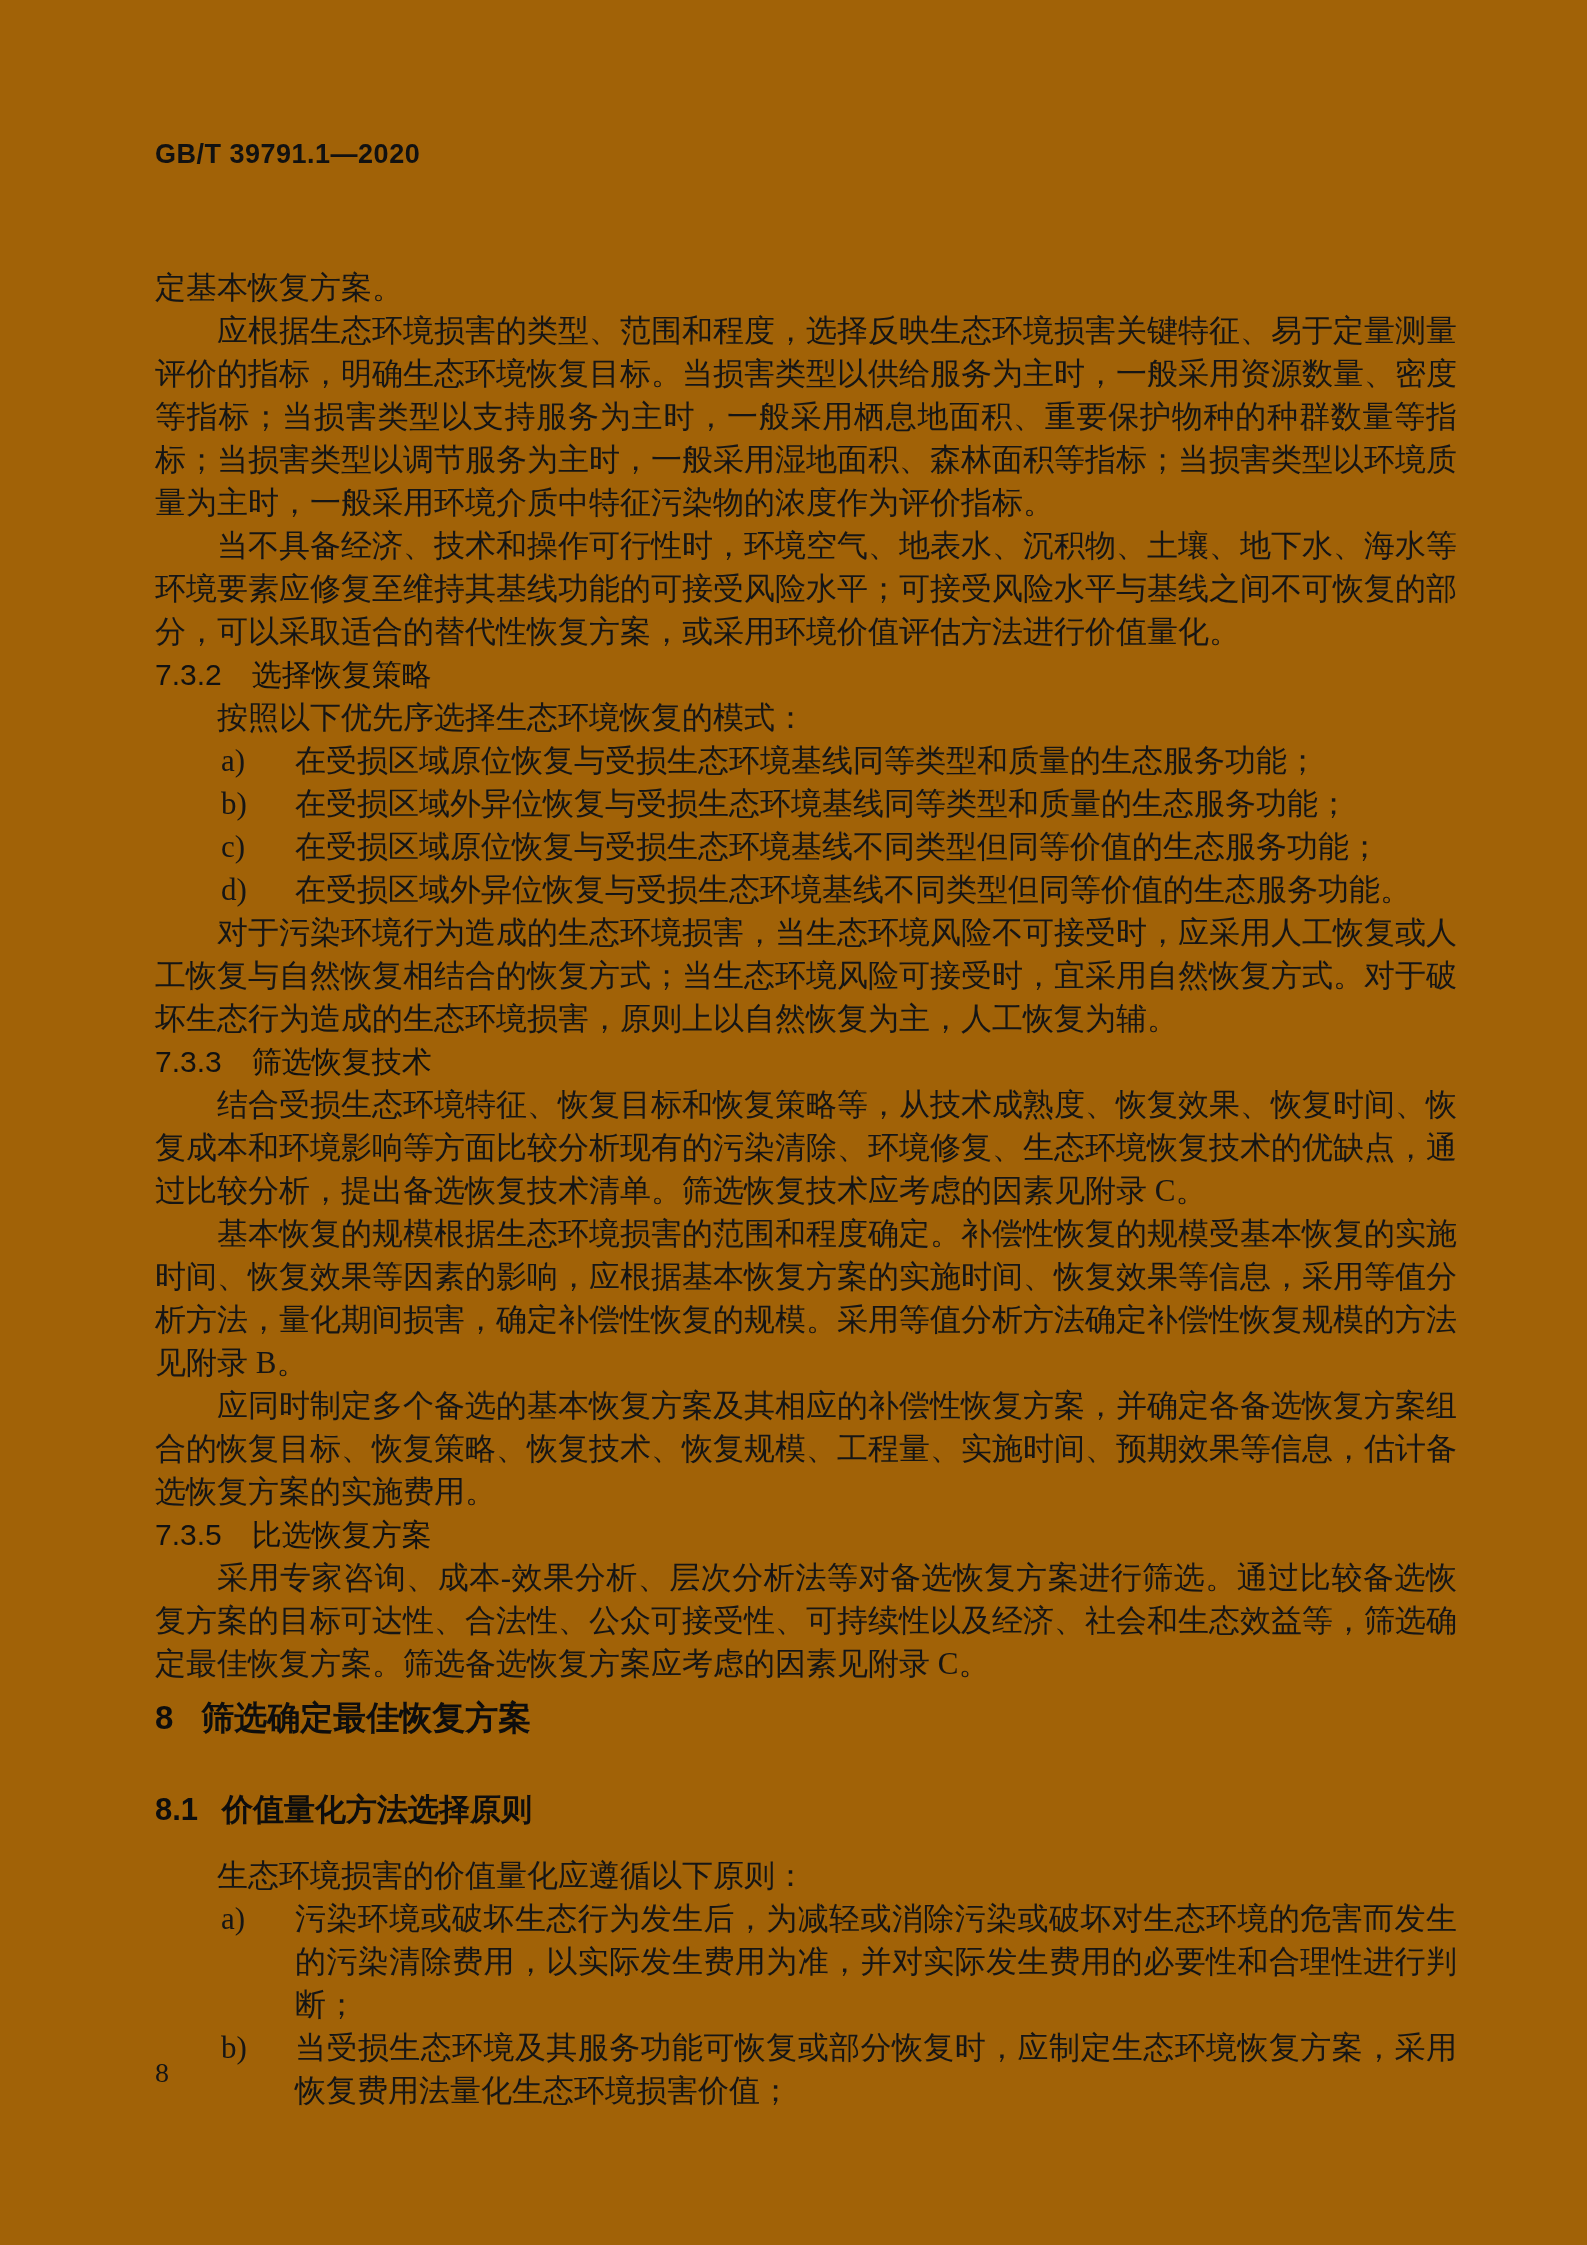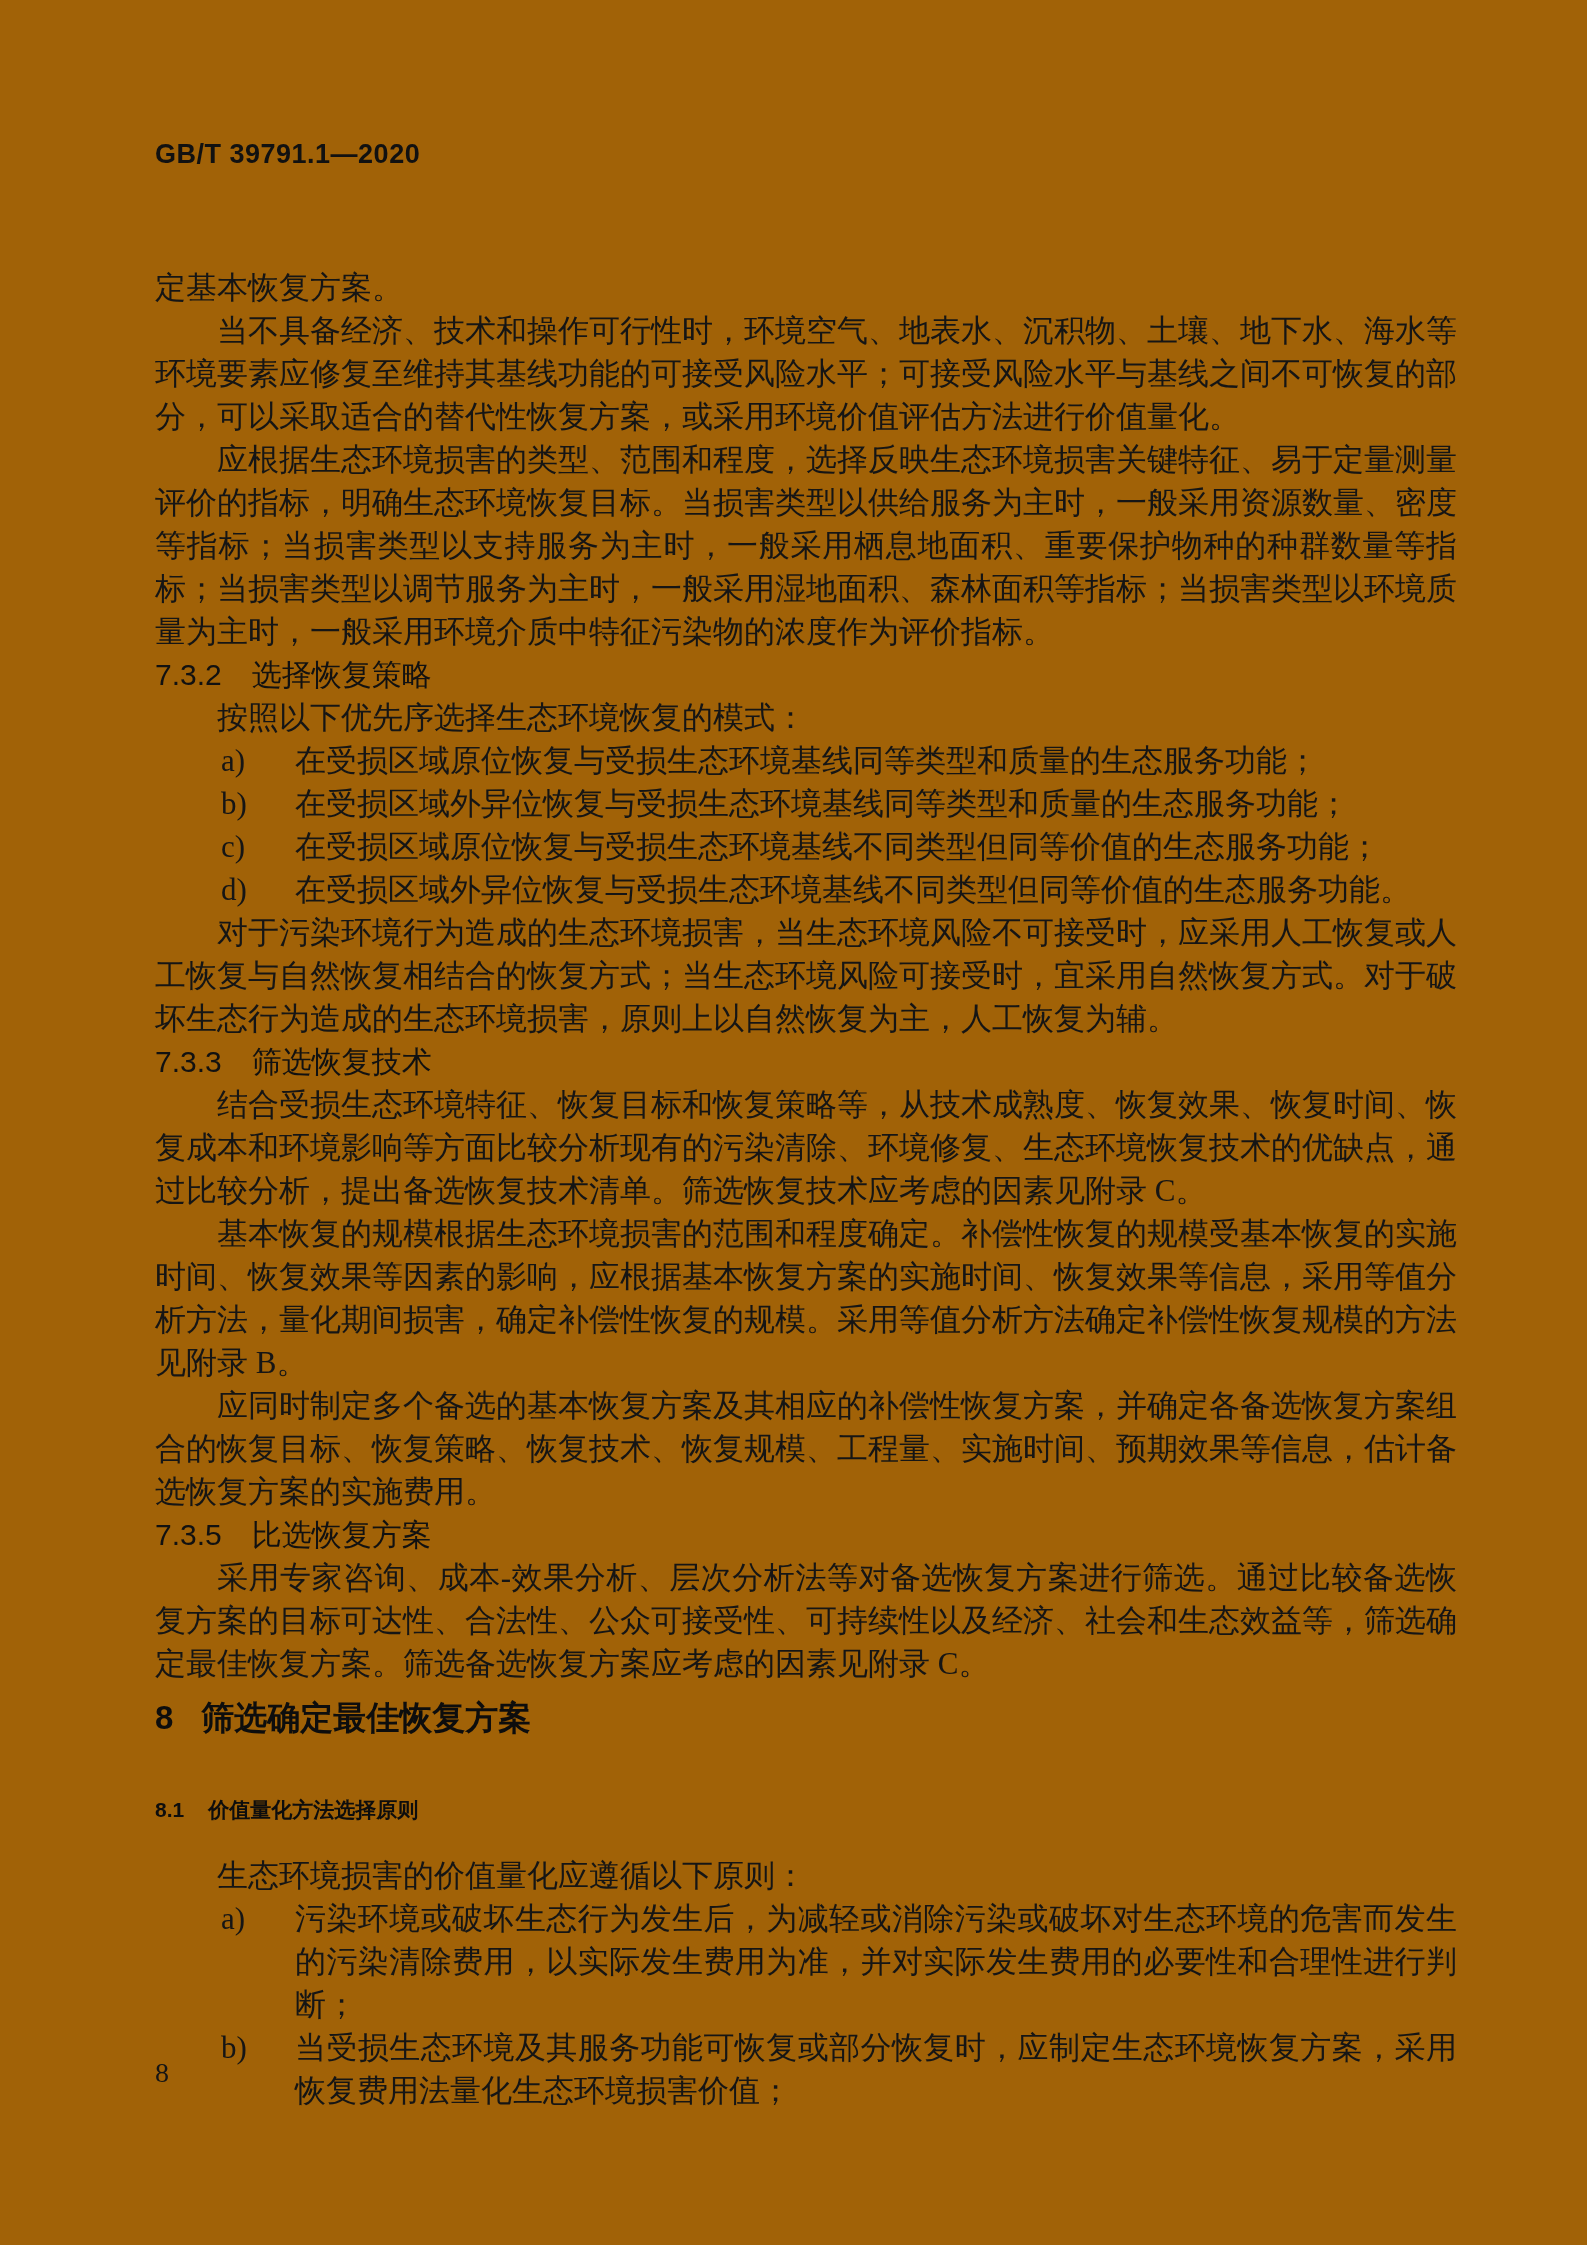--- a/index.html
+++ b/index.html
@@ -61,21 +61,21 @@
     color: #0d0d0d;
     margin-top: 10px;
     margin-bottom: 44px;
   }
   .chapter-heading .h-num {
     display: inline-block;
     margin-right: 28px;
   }
   .section-heading {
     font-family: "Liberation Sans", "DejaVu Sans", sans-serif;
-    font-size: 21px;
+    font-size: 31px;
     line-height: 44px;
     font-weight: 700;
     color: #0d0d0d;
     margin-bottom: 22px;
     margin-top: 47px;
   }
   .section-heading .h-num {
     display: inline-block;
     margin-right: 24px;
   }
@@ -104,23 +104,23 @@
 </head>
 <body>
 
 <div class="page">
   <div class="content">
 
     <div class="doc-header">GB/T 39791.1—2020</div>
 
     <p class="noindent">定基本恢复方案。</p>
 
+    <p>应根据生态环境损害的类型、范围和程度，选择反映生态环境损害关键特征、易于定量测量评价的指标，明确生态环境恢复目标。当损害类型以供给服务为主时，一般采用资源数量、密度等指标；当损害类型以支持服务为主时，一般采用栖息地面积、重要保护物种的种群数量等指标；当损害类型以调节服务为主时，一般采用湿地面积、森林面积等指标；当损害类型以环境质量为主时，一般采用环境介质中特征污染物的浓度作为评价指标。</p>
+
     <p>当不具备经济、技术和操作可行性时，环境空气、地表水、沉积物、土壤、地下水、海水等环境要素应修复至维持其基线功能的可接受风险水平；可接受风险水平与基线之间不可恢复的部分，可以采取适合的替代性恢复方案，或采用环境价值评估方法进行价值量化。</p>
-
-    <p>应根据生态环境损害的类型、范围和程度，选择反映生态环境损害关键特征、易于定量测量评价的指标，明确生态环境恢复目标。当损害类型以供给服务为主时，一般采用资源数量、密度等指标；当损害类型以支持服务为主时，一般采用栖息地面积、重要保护物种的种群数量等指标；当损害类型以调节服务为主时，一般采用湿地面积、森林面积等指标；当损害类型以环境质量为主时，一般采用环境介质中特征污染物的浓度作为评价指标。</p>
 
     <div class="clause-heading">
       <span class="h-num">7.3.2</span><span class="h-title">选择恢复策略</span>
     </div>
 
     <p>按照以下优先序选择生态环境恢复的模式：</p>
 
     <div class="list-item">
       <span class="li-marker">a)</span>
       <span class="li-text">在受损区域原位恢复与受损生态环境基线同等类型和质量的生态服务功能；</span>

